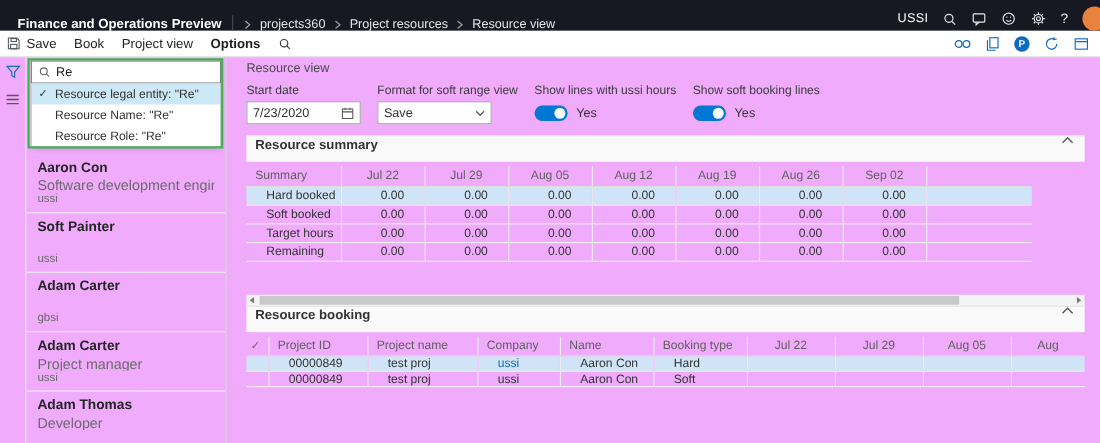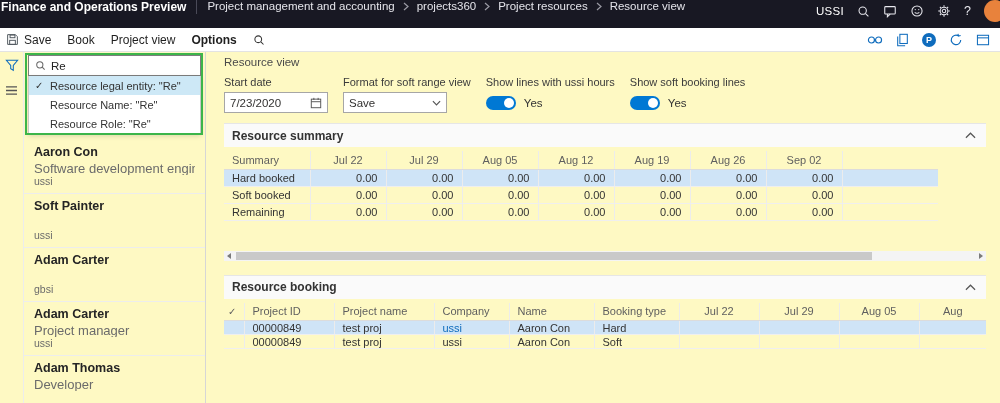--- a/index.html
+++ b/index.html
@@ -1,21 +1,21 @@
 <!DOCTYPE html>
 <html><head>
 <meta charset="utf-8">
 <style>
   *{box-sizing:border-box;margin:0;padding:0}
   html,body{width:1000px;height:403px;overflow:hidden}
   body{font-family:"Liberation Sans","DejaVu Sans",sans-serif;font-size:12px;color:#323130;background:#fff}
   .app{width:1000px;height:403px;position:relative;overflow:hidden;background:#fff}
 
   
-  .topbar{height:28px;background:#181823;display:flex;align-items:flex-start;color:#fff;padding-left:1px;gap:10px}
+  .topbar{height:28px;background:#181823;display:flex;align-items:flex-end;color:#fff;padding-left:16px;gap:10px}
   .tb-app{font-weight:bold;font-size:12px;white-space:nowrap;cursor:pointer}
   .tb-sep{width:1px;height:14px;background:#4a4a58}
   .tb-crumbs{display:flex;align-items:center;gap:8px;font-size:11.5px;color:#e4e4ea;white-space:nowrap}
   .crumb{cursor:pointer}
   .chev{display:flex}
   .tb-right{margin-left:auto;display:flex;align-items:center;gap:13px}
   .tb-company{font-size:11.5px;cursor:pointer;letter-spacing:.3px}
   .tb-ic{display:flex;color:#e9e9ef;cursor:pointer}
   .tb-help{font-size:12.5px;color:#e9e9ef;cursor:pointer}
   .tb-avatar{width:22px;height:22px;border-radius:50%;background:#e8823c;flex:none;margin-right:-6px;cursor:pointer}
@@ -25,21 +25,21 @@
   .ab-left{display:flex;align-items:center;gap:16px}
   .ab-item{display:flex;align-items:center;gap:5px;color:#1f1f1f;cursor:pointer;white-space:nowrap}
   .ab-item.bold{font-weight:bold}
   .ab-save-ic{color:#50585f;display:flex}
   .ab-search{color:#333;display:flex;cursor:pointer}
   .ab-right{margin-left:auto;display:flex;align-items:center;gap:13px;color:#0f6cbd}
   .ab-right span{display:flex;cursor:pointer}
   .p-badge{width:14px;height:14px;border-radius:50%;background:#0f6cbd;color:#fff;font-size:9px;font-weight:bold;align-items:center;justify-content:center}
 
   
-  .content{display:flex;height:351px;position:relative;background:#fef9c3}
+  .content{display:flex;height:351px;position:relative;background:#f0abfc}
   .rail{width:24px;border-right:1px solid #ececec;display:flex;flex-direction:column;align-items:center;padding-top:7px;gap:13px;flex:none}
   .rail .funnel{color:#0f6cbd;display:flex;cursor:pointer}
   .rail .burger{color:#555;display:flex;cursor:pointer}
 
   
   .listpanel{width:182px;border-right:1px solid #d6d6d6;display:flex;flex-direction:column;overflow:hidden;flex:none}
   .searchbox{margin:3px 4px 0 4px;height:21px;border:1px solid #7d7d7d;background:#fff;display:flex;align-items:center;gap:5px;padding:0 6px;font-size:11.5px;color:#222;cursor:text}
   .searchbox .mag{color:#666;display:flex}
   .dropdown{margin:0 4px;border:1px solid #c8c8c8;border-top:none;background:#fff;box-shadow:0 2px 5px rgba(0,0,0,.15);font-size:11px}
   .sug{display:flex;align-items:center;gap:4px;height:19px;padding:0 6px;color:#333;cursor:pointer;white-space:nowrap;overflow:hidden}
@@ -60,53 +60,52 @@
   .field label{display:block;font-size:11px;color:#3b3b3b;margin-bottom:4px;white-space:nowrap}
   .inputbox{height:21px;border:1px solid #a6a6a6;display:flex;align-items:center;justify-content:space-between;padding:0 5px;font-size:11.5px;background:#fff;cursor:pointer}
   .date-input{width:104px}
   .select-input{width:104px}
   .inputbox .ic{display:flex;color:#555}
   .toggle-row{display:flex;align-items:center;gap:8px;height:21px}
   .toggle{width:30px;height:14px;border-radius:8px;background:#0078d4;position:relative;cursor:pointer;display:inline-block;flex:none}
   .toggle .knob{position:absolute;right:2px;top:2px;width:10px;height:10px;border-radius:50%;background:#fff}
   .toggle-label{font-size:11.5px;color:#333}
 
-  .panel-head{height:24px;background:#fafafa;border-top:1px solid #e6e6e6;display:flex;align-items:center;justify-content:space-between;padding:0 10px 0 8px;cursor:pointer}
+  .panel-head{height:24px;background:#fafafa;border-top:1px solid #e6e6e6;display:flex;align-items:flex-start;justify-content:space-between;padding:0 10px 0 8px;cursor:pointer}
   .panel-title{font-size:12px;font-weight:bold;color:#333}
   .chev-up{color:#555;display:flex}
 
   table.grid{border-collapse:collapse;table-layout:fixed;font-size:11px;margin-top:4px}
   .grid th{font-weight:normal;color:#5f5f5f;height:18px;border-bottom:1px solid #dcdcdc;padding:0 8px;text-align:center;overflow:hidden;white-space:nowrap;cursor:pointer}
-  .grid td{height:17px;border-bottom:1px solid #efefef;padding:0 8px;text-align:right;color:#333;overflow:hidden;white-space:nowrap;cursor:default}
+  .grid td{height:17px;border-bottom:1px solid #efefef;padding:0 18px;text-align:right;color:#333;overflow:hidden;white-space:nowrap;cursor:default}
   .grid th.l,.grid td.l{text-align:left}
   .grid th + th,.grid td + td{border-left:1px solid #ececec}
   .grid tr.sel td{background:#cfe4f7}
   .booking-grid td{height:14px}
   .booking-grid .chk{padding:0 4px;font-size:10px}
   .link{color:#0f6cbd;cursor:pointer}
 
   .hscroll{position:relative;height:10px;background:#f4f4f4;margin-top:30px}
   .hs-arrow{position:absolute;top:0;width:10px;height:10px;display:flex;align-items:center;justify-content:center;cursor:pointer}
   .hs-left{left:0}.hs-right{right:0}
   .tri-l{width:0;height:0;border-top:3px solid transparent;border-bottom:3px solid transparent;border-right:4px solid #7a7a7a}
   .tri-r{width:0;height:0;border-top:3px solid transparent;border-bottom:3px solid transparent;border-left:4px solid #7a7a7a}
   .hs-thumb{position:absolute;left:12px;top:1px;height:8px;background:#c9c9c9;width:calc(85% - 12px);cursor:grab}
 
-  .booking-head{margin-top:14px}
+  .booking-head{}
 </style>
 </head>
 <body>
 
 <div class="app">
 
   <header class="topbar">
     <div class="tb-app">Finance and Operations Preview</div>
     <div class="tb-sep"></div>
     <nav class="tb-crumbs">
-      <span class="crumb">Project management and accounting</span>
       <span class="chev">
           <svg width="6" height="9" viewBox="0 0 6 9" fill="none" stroke="#9a9aa4" stroke-width="1.2">
             <path d="M1 1 L5 4.5 L1 8"></path>
           </svg>
         </span>
       <span class="crumb">projects360</span>
       <span class="chev">
           <svg width="6" height="9" viewBox="0 0 6 9" fill="none" stroke="#9a9aa4" stroke-width="1.2">
             <path d="M1 1 L5 4.5 L1 8"></path>
           </svg>
@@ -372,20 +371,31 @@
               <td>0.00</td>
               <td>0.00</td>
               <td>0.00</td>
               <td>0.00</td>
               <td>0.00</td>
               <td>0.00</td>
               <td>0.00</td>
               <td></td>
             </tr>
             <tr>
+              <td class="l">Target hours</td>
+              <td>0.00</td>
+              <td>0.00</td>
+              <td>0.00</td>
+              <td>0.00</td>
+              <td>0.00</td>
+              <td>0.00</td>
+              <td>0.00</td>
+              <td></td>
+            </tr>
+            <tr>
               <td class="l">Remaining</td>
               <td>0.00</td>
               <td>0.00</td>
               <td>0.00</td>
               <td>0.00</td>
               <td>0.00</td>
               <td>0.00</td>
               <td>0.00</td>
               <td></td>
             </tr>

